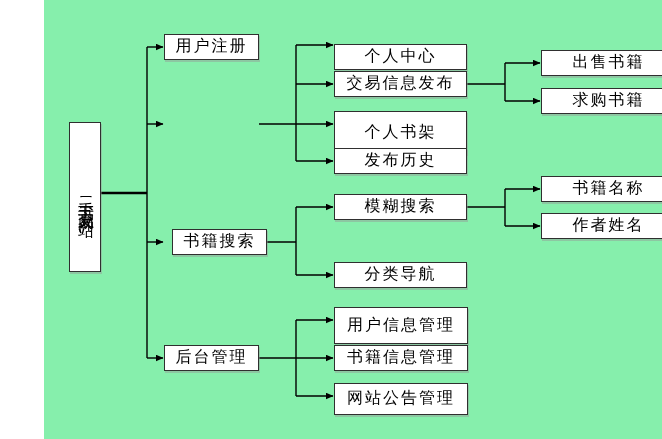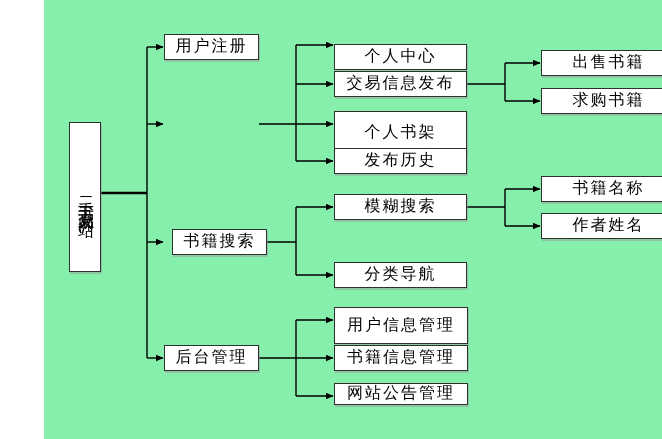--- a/index.html
+++ b/index.html
@@ -97,21 +97,21 @@
   <div class="node" style="left:290px;top:44px;width:133px;height:26px">个人中心</div>
   <div class="node" style="left:290px;top:71px;width:133px;height:26px">交易信息发布</div>
   <div class="node" style="left:290px;top:111px;width:133px;height:43px">个人书架</div>
   <div class="node" style="left:290px;top:194px;width:133px;height:26px">模糊搜索</div>
 
   <div class="node" style="left:290px;top:148px;width:133px;height:26px">发布历史</div>
   <div class="node" style="left:290px;top:262px;width:133px;height:26px">分类导航</div>
 
   <div class="node" style="left:290px;top:307px;width:134px;height:37px">用户信息管理</div>
   <div class="node" style="left:290px;top:345px;width:134px;height:26px">书籍信息管理</div>
-  <div class="node" style="left:290px;top:383px;width:134px;height:22px">网站公告管理</div>
+  <div class="node" style="left:290px;top:383px;width:134px;height:32px">网站公告管理</div>
 
   <div class="node" style="left:497px;top:50px;width:135px;height:26px">出售书籍</div>
   <div class="node" style="left:497px;top:88px;width:135px;height:26px">求购书籍</div>
 
   <div class="node" style="left:497px;top:176px;width:135px;height:26px">书籍名称</div>
   <div class="node" style="left:497px;top:213px;width:135px;height:26px">作者姓名</div>
 
 </div>
 
 </body></html>

